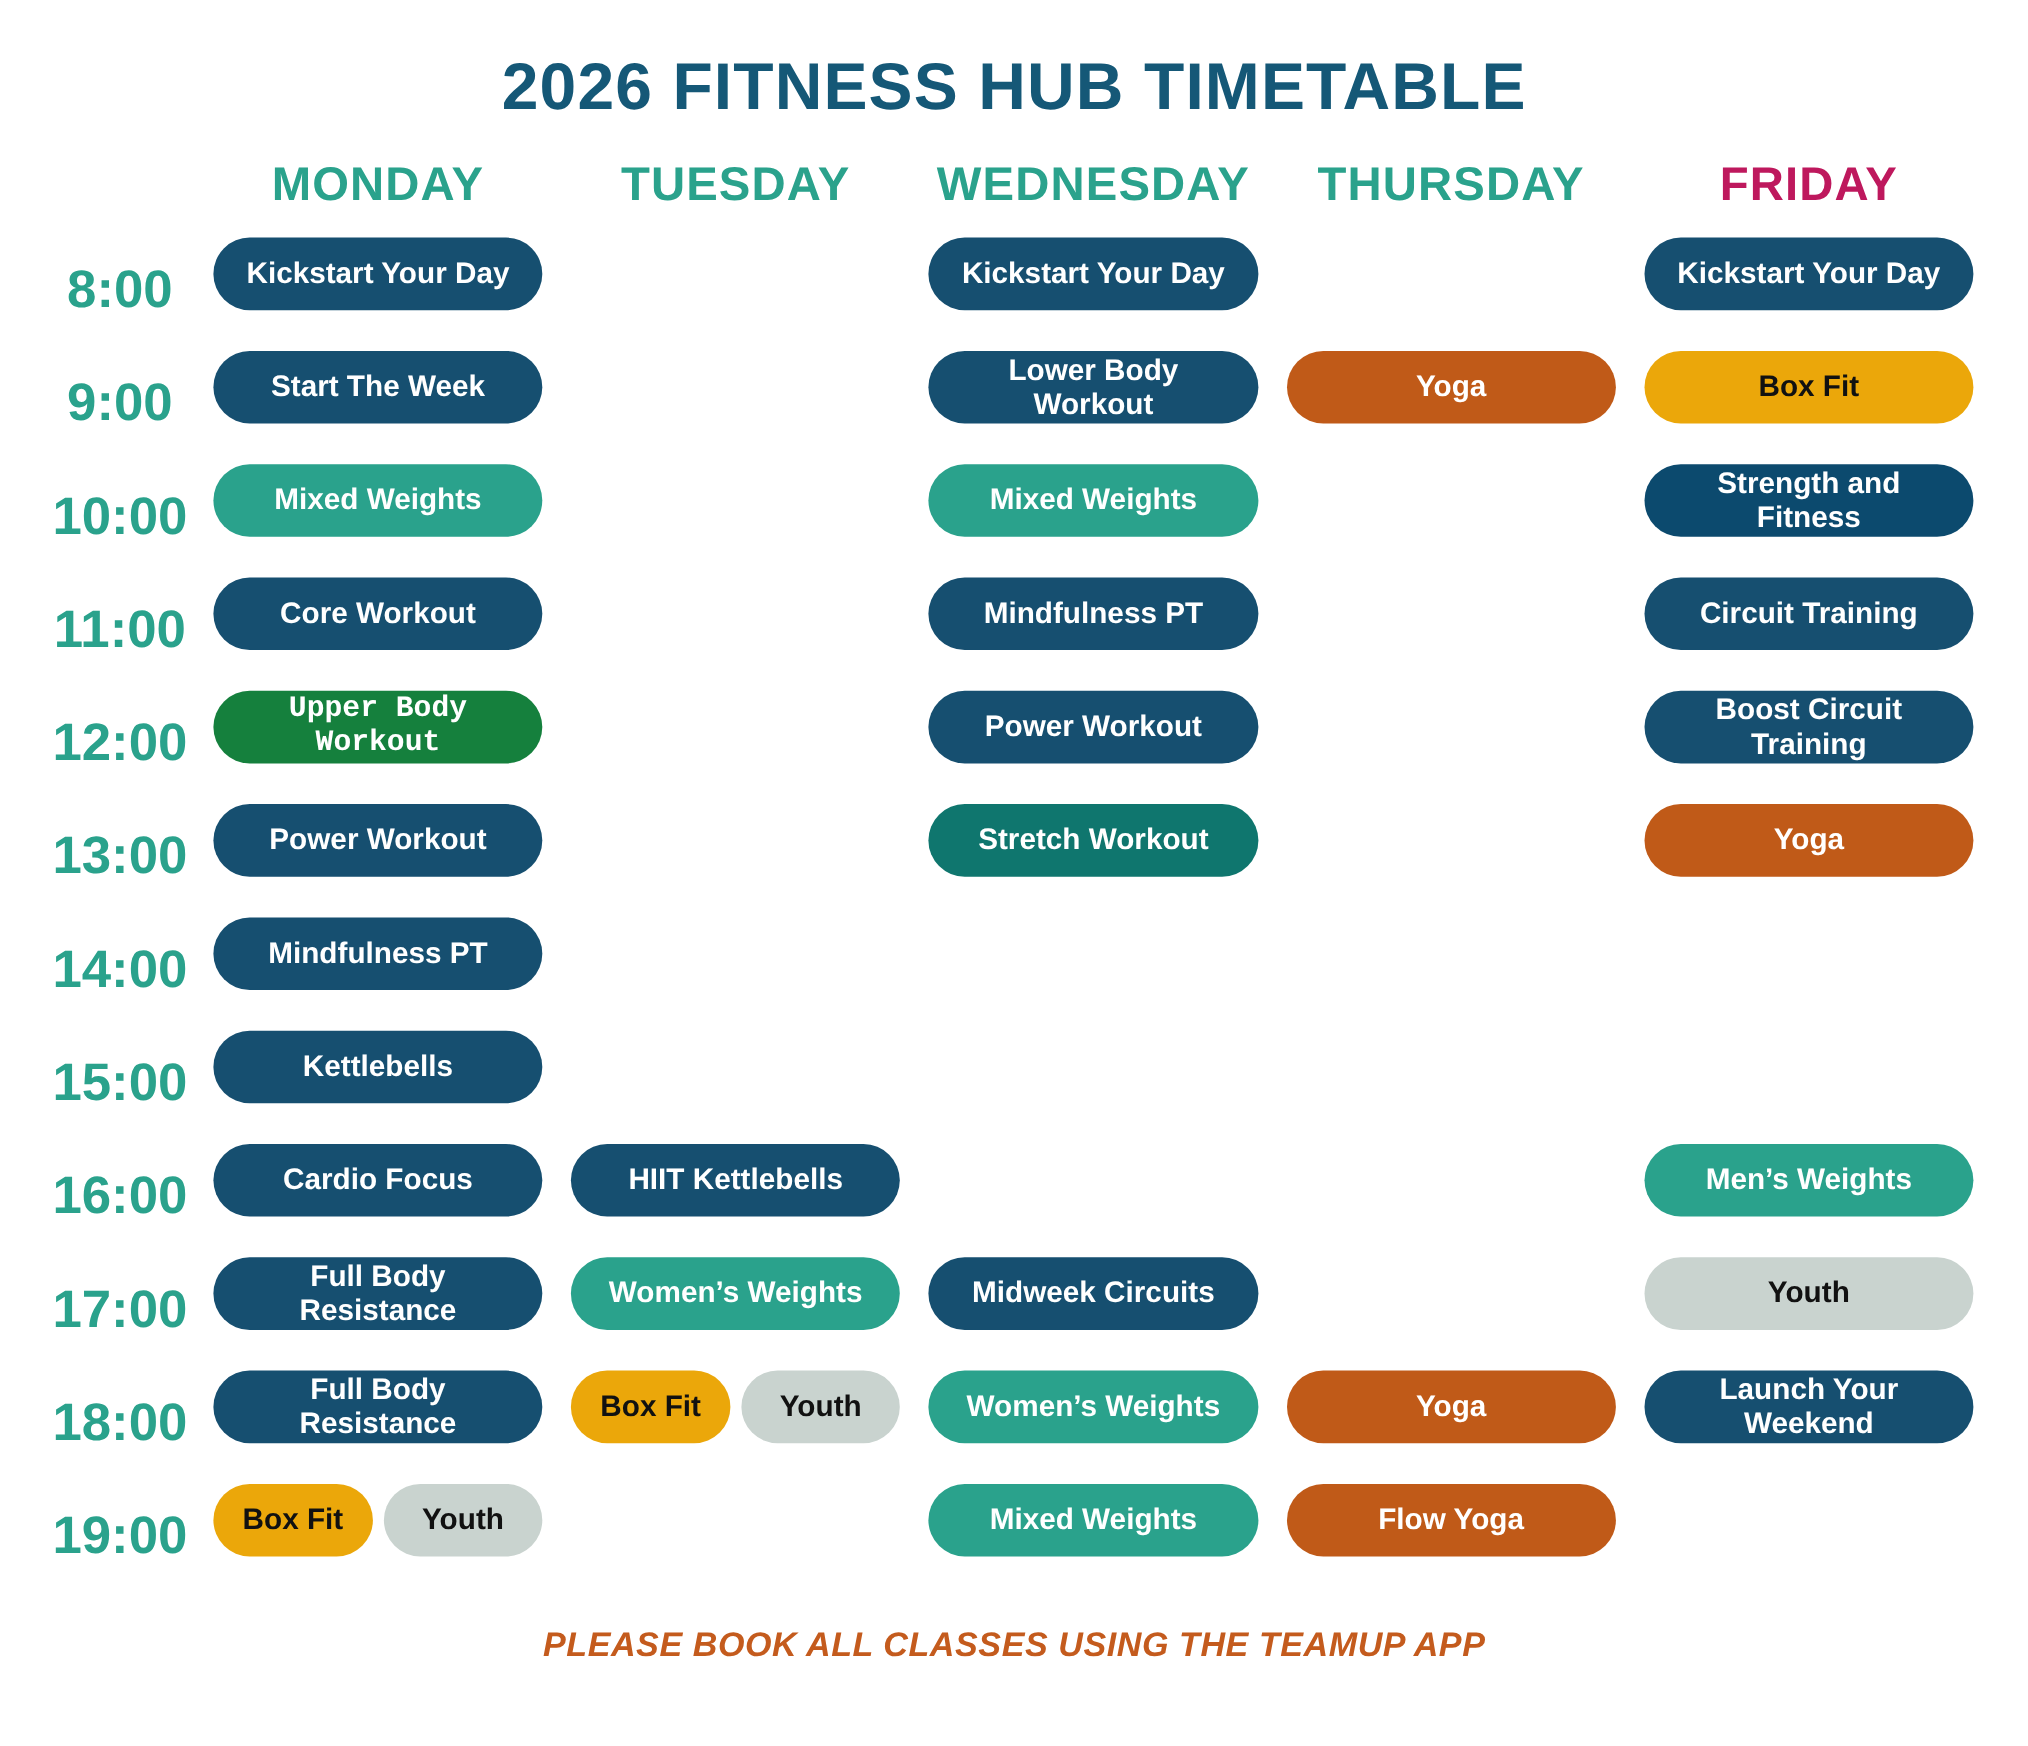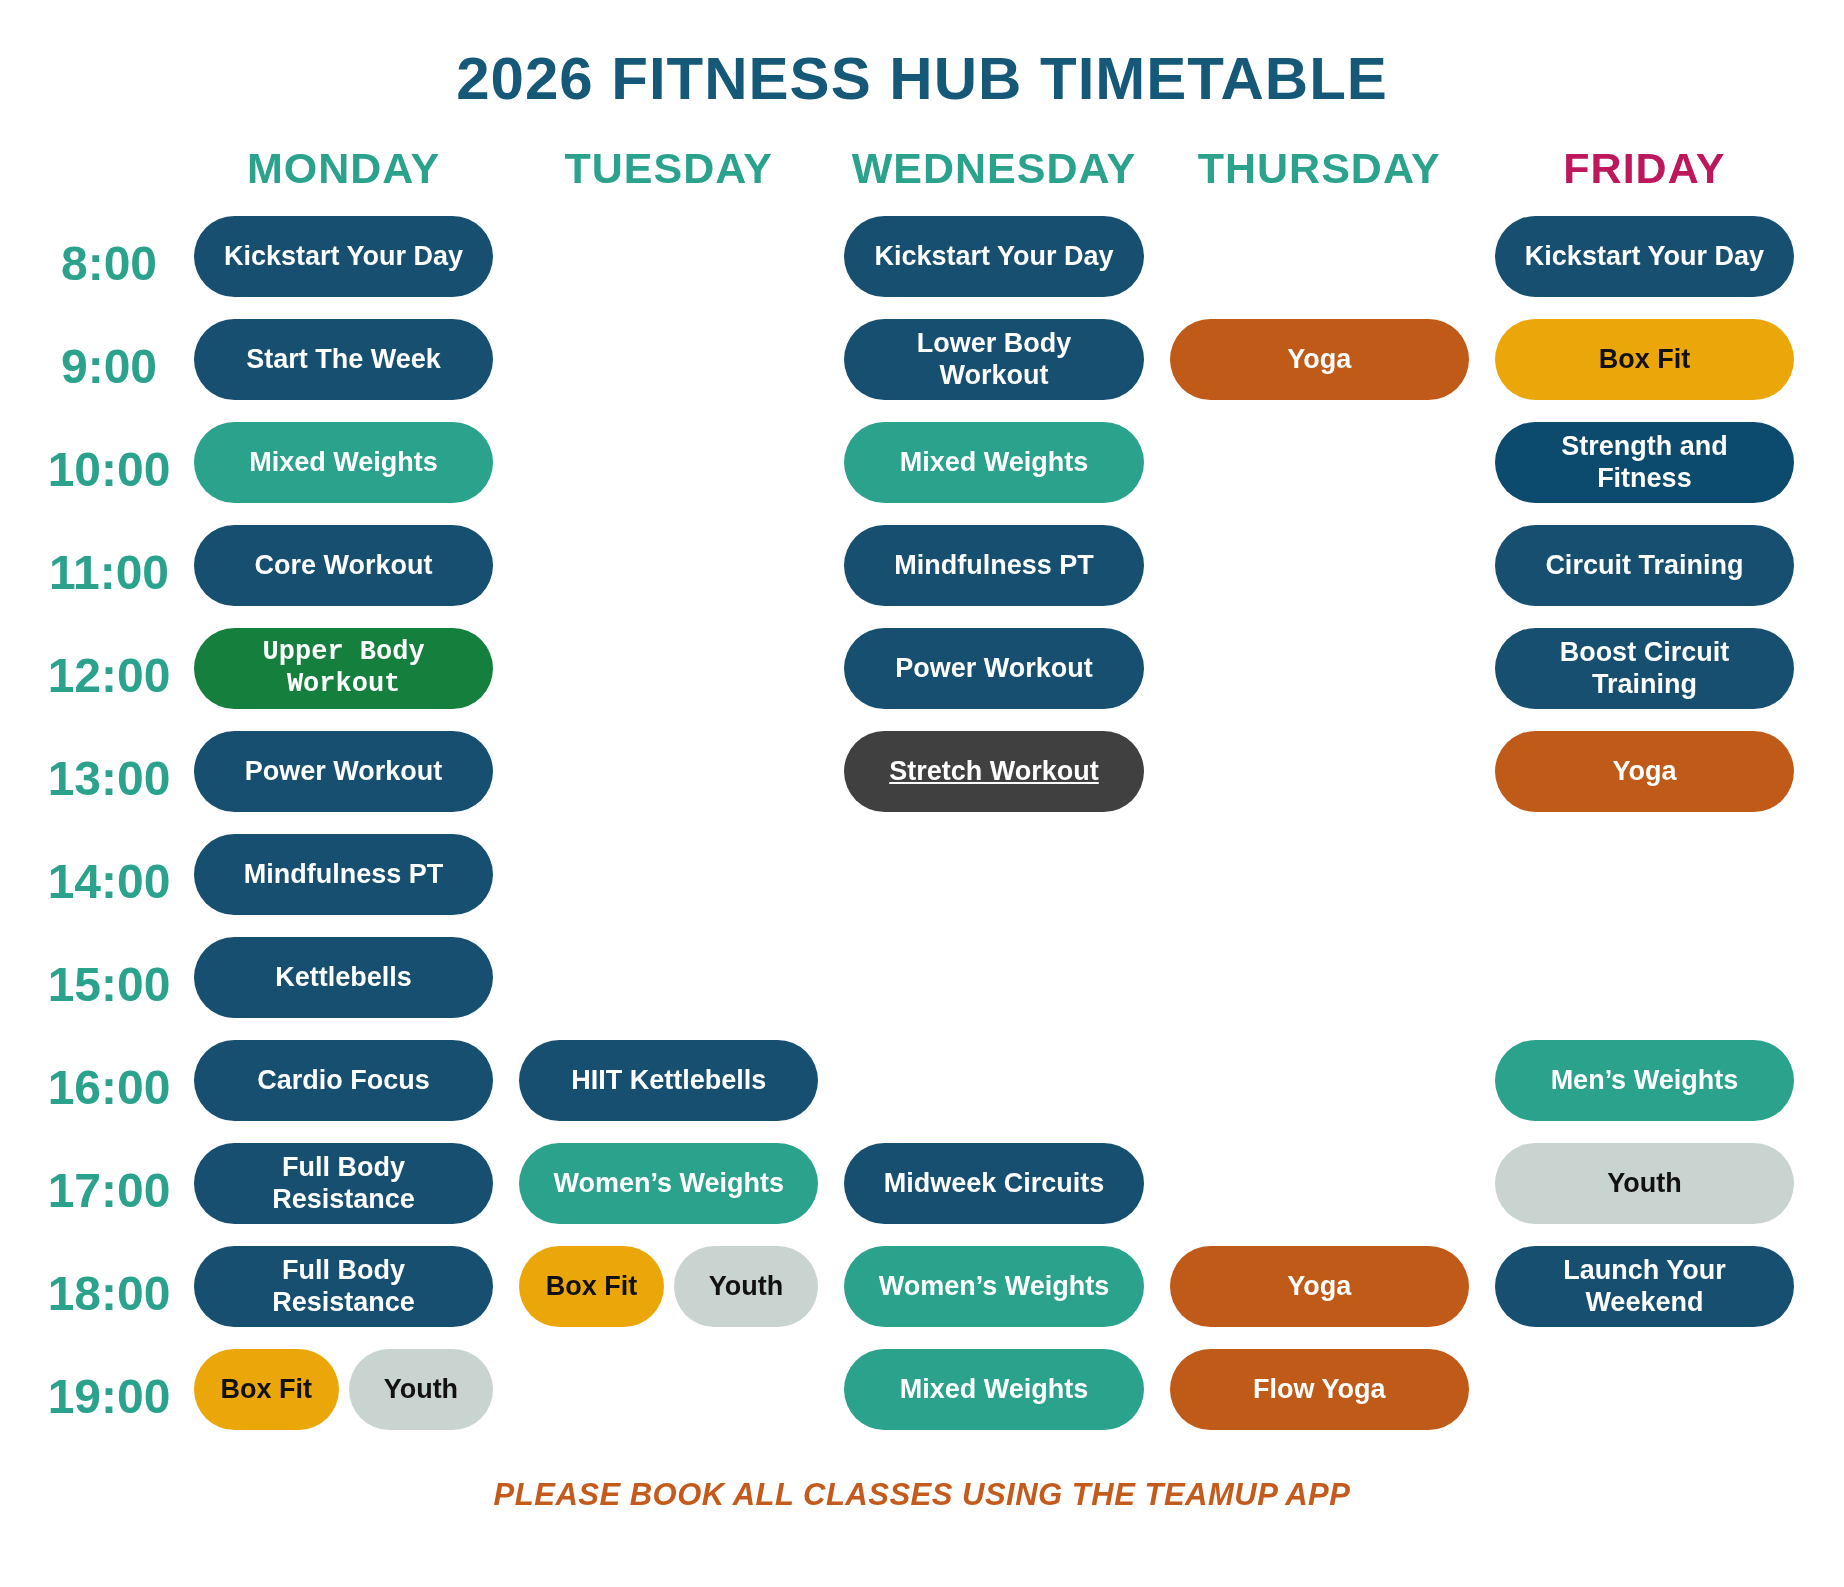--- a/index.html
+++ b/index.html
@@ -44,21 +44,21 @@
   .time-label {
     height: 94px;
     display: flex;
     align-items: center;
     justify-content: center;
     font-size: 48px;
     font-weight: 800;
     color: #2aa28c;
   }
   .cell {
-    height: 81px;
+    height: 66px;
     display: flex;
     gap: 10px;
   }
   .pill {
     flex: 1;
     height: 100%;
     border-radius: 52px;
     display: flex;
     align-items: center;
     justify-content: center;
@@ -188,21 +188,21 @@
       </div>
     </div>
     <div class="time-label">13:00</div>
     <div class="cell">
       <div class="pill" style="background: rgb(22, 79, 112);">
         <span>Power Workout</span>
       </div>
     </div>
     <div class="cell"></div>
     <div class="cell">
-      <div class="pill" style="background: #404040; text-decoration: underline;">
+      <div class="pill" style="background: #0f766e;">
         <span>Stretch Workout</span>
       </div>
     </div>
     <div class="cell"></div>
     <div class="cell">
       <div class="pill" style="background: rgb(192, 90, 24);">
         <span>Yoga</span>
       </div>
     </div>
     <div class="time-label">14:00</div>

